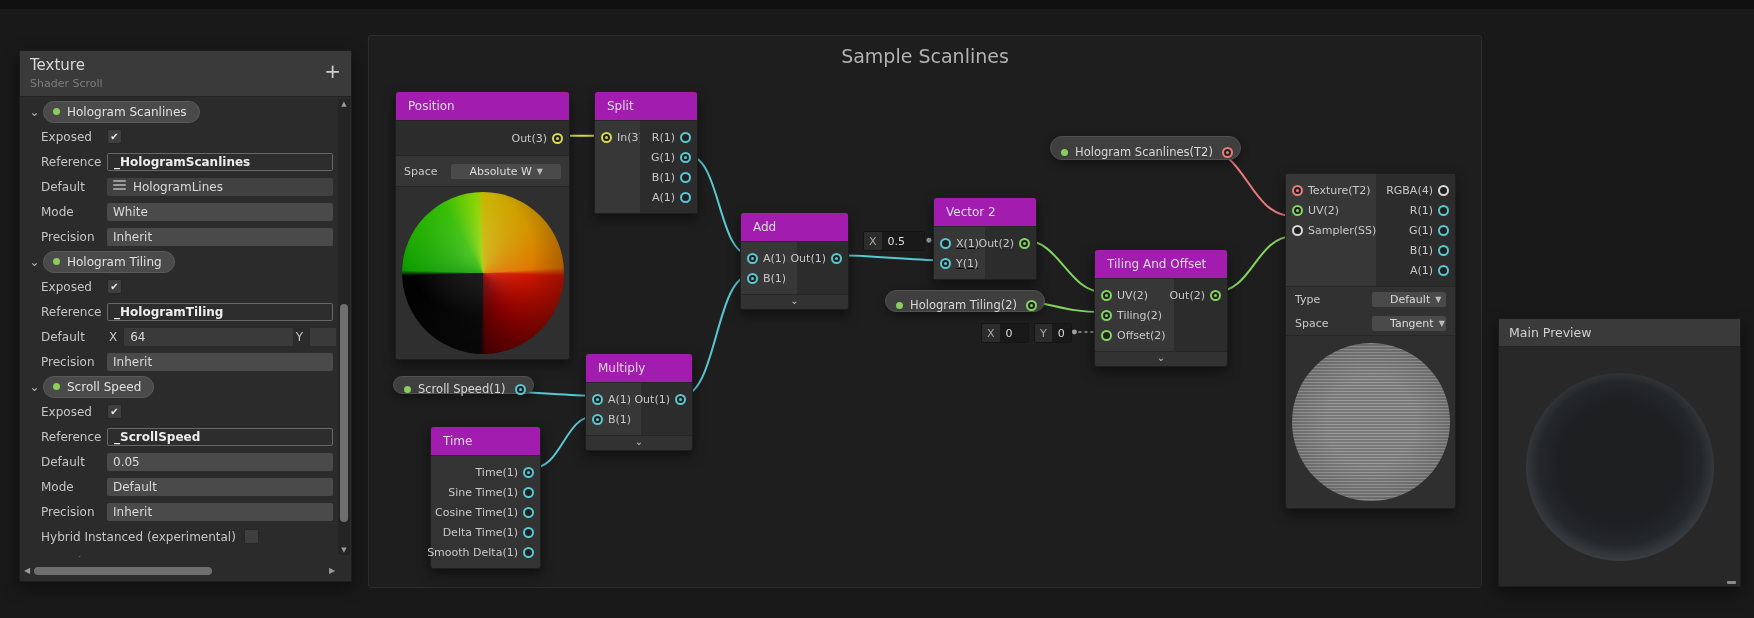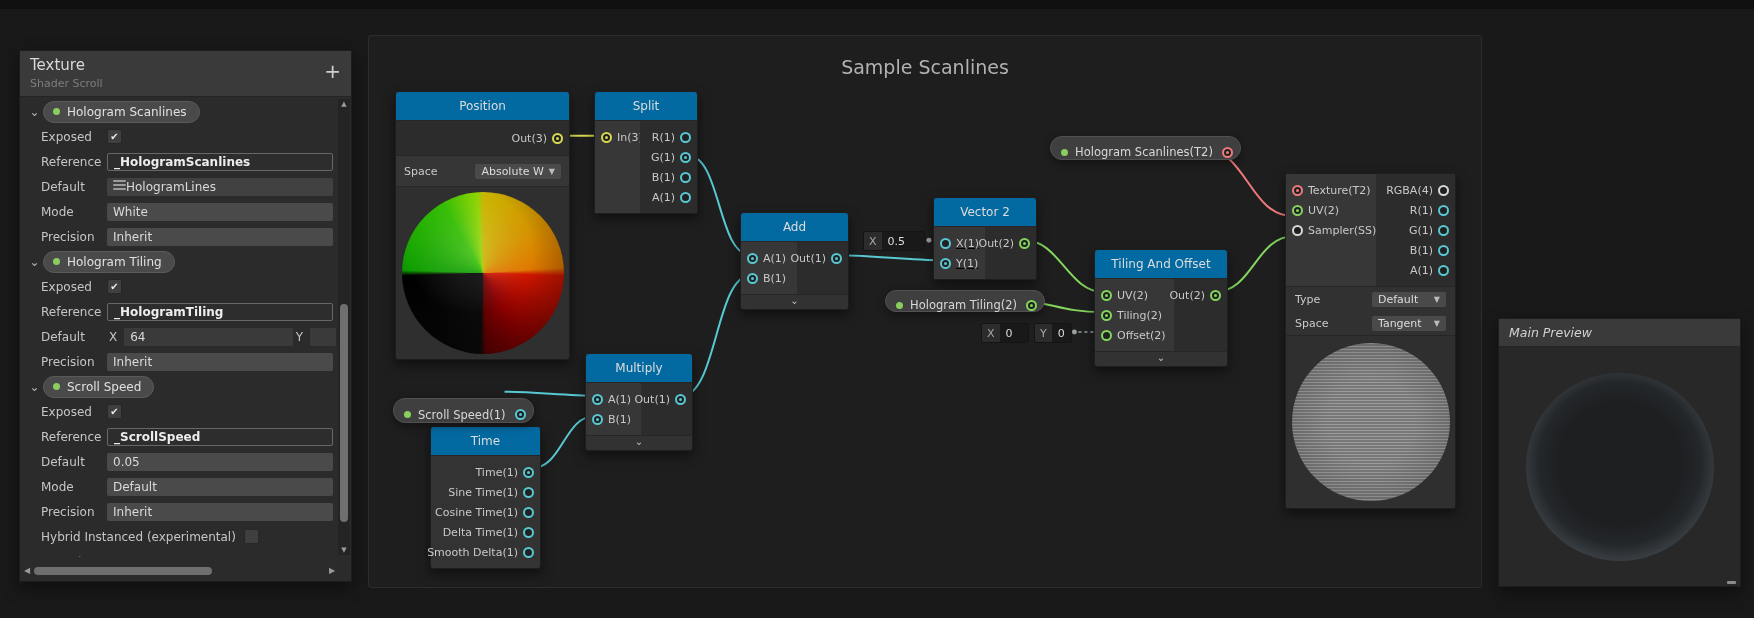--- a/index.html
+++ b/index.html
@@ -15,64 +15,64 @@
   .bb-body{position:absolute;top:48px;left:0;right:14px;bottom:24px;overflow:hidden;}
   .bb-row{height:25px;display:flex;align-items:center;box-sizing:border-box;}
   .bb-row .lbl{width:66px;margin-left:21px;font-size:12px;color:#c6c6c6;flex:none;}
   .bb-row .lbl-long{margin-left:21px;font-size:12px;color:#c6c6c6;}
   .pill-row{padding-left:6px;}
   .bb-chev{width:17px;color:#b5b5b5;font-size:12px;text-align:center;flex:none;}
   .bb-pill{display:flex;align-items:center;gap:7px;background:#4a4a4a;border:1px solid #5a5a5a;border-radius:11px;height:20px;padding:0 12px 0 9px;font-size:12px;color:#e0e0e0;}
   .dot{width:7px;height:7px;border-radius:50%;background:#8ace5e;flex:none;}
   .bb-field{flex:1;height:18px;line-height:18px;background:#4a4a4a;border-radius:2px;padding:0 6px;font-size:12px;color:#dadada;margin-right:4px;overflow:hidden;white-space:nowrap;}
   .bb-ref{background:#2d2d2d;border:1px solid #676767;font-weight:bold;color:#ededed;height:16px;line-height:16px;}
-  .bb-obj{display:flex;align-items:flex-start;background:#414141;}
+  .bb-obj{display:flex;align-items:flex-start;gap:7px;background:#414141;}
   .obj-icon{display:inline-block;width:13px;flex:none;}
   .obj-icon i{display:block;height:2px;background:#9c9c9c;margin:2px 0;border-radius:1px;}
   .bb-check{width:13px;height:13px;background:#3f3f3f;border:1px solid #272727;border-radius:2px;color:#e8e8e8;font-size:10px;line-height:13px;text-align:center;flex:none;}
   .bb-xy-lbl{font-size:12px;color:#c6c6c6;margin:0 6px 0 2px;flex:none;}
   .bb-xy-field{height:18px;line-height:18px;background:#3a3a3a;border:1px solid #2a2a2a;border-radius:2px;padding:0 6px;font-size:12px;color:#dadada;}
   .bb-xy-main{flex:1;}
   .bb-xy-stub{width:14px;flex:none;}
   .bb-keywords{font-size:12px;color:#747474;margin-left:10px;}
   .vscroll{position:absolute;right:1px;top:48px;bottom:26px;width:12px;background:#242424;}
   .varrow{position:absolute;left:0;width:12px;height:10px;color:#9b9b9b;font-size:7px;text-align:center;line-height:10px;}
   .vthumb{position:absolute;left:2px;width:8px;top:205px;height:218px;border-radius:4px;background:#6f6f6f;}
   .hscroll{position:absolute;left:2px;right:14px;bottom:3px;height:14px;}
   .harrow{position:absolute;top:2px;width:10px;height:10px;color:#9b9b9b;font-size:8px;line-height:10px;text-align:center;}
   .hthumb{position:absolute;left:12px;top:3px;width:178px;height:8px;border-radius:4px;background:#6f6f6f;}
 
   
   .graph{position:absolute;left:368px;top:35px;width:1114px;height:553px;background:#1e1e1e;border:1px solid #2d2d2d;border-radius:3px;box-sizing:border-box;}
-  .graph-title{position:absolute;top:9px;left:0;right:0;text-align:center;font-size:19px;color:#b2b2b2;margin-top:11px;}
+  .graph-title{position:absolute;top:9px;left:0;right:0;text-align:center;font-size:19px;color:#b2b2b2;}
   svg.wires{position:absolute;left:0;top:0;width:100%;height:100%;}
   .wire{fill:none;stroke-width:2px;}
   .wt{stroke:#58c8d2;} .wg{stroke:#84d55e;} .wy{stroke:#d9d952;} .wr{stroke:#ee7a7c;}
   .wd{fill:none;stroke:#9aa0a0;stroke-width:1.5px;stroke-dasharray:3 3;}
   .dotm{fill:#9aa0a0;}
 
   
   .node{position:absolute;background:#313131;border:1px solid #1e1e1e;border-radius:3px;box-shadow:0 5px 12px rgba(0,0,0,.5);box-sizing:border-box;}
-  .nhead{height:28px;line-height:28px;padding:0 12px;background:#0369a1;font-size:12px;color:#dcdcdc;border-bottom:1px solid #262626;border-radius:3px 3px 0 0;white-space:nowrap;overflow:hidden;text-align:center;}
+  .nhead{height:28px;line-height:28px;padding:0 12px;background:#a21caf;font-size:12px;color:#dcdcdc;border-bottom:1px solid #262626;border-radius:3px 3px 0 0;white-space:nowrap;overflow:hidden;}
   .nbody{display:flex;align-items:stretch;}
   .col{box-sizing:border-box;padding:6px 0;}
   .col-in{background:#373737;}
   .col-out{background:#2c2c2c;}
   .prow{height:20px;display:flex;align-items:center;gap:5px;font-size:11px;color:#c9c9c9;white-space:nowrap;}
   .prow.in{padding-left:6px;}
   .prow.out{justify-content:flex-end;padding-right:6px;}
   .port{width:11px;height:11px;box-sizing:border-box;border:2px solid #999;border-radius:50%;background:#202020;position:relative;flex:none;}
   .port.filled::after{content:"";position:absolute;inset:2px;border-radius:50%;}
   .p-teal{border-color:#58c8d2;} .p-teal.filled::after{background:#58c8d2;}
   .p-green{border-color:#84d55e;} .p-green.filled::after{background:#84d55e;}
   .p-yellow{border-color:#d9d952;} .p-yellow.filled::after{background:#d9d952;}
   .p-red{border-color:#ee7a7c;} .p-red.filled::after{background:#ee7a7c;}
   .p-white{border-color:#d8d8d8;}
   .chev-strip{height:14px;border-top:1px solid #262626;text-align:center;color:#c2c2c2;font-size:10px;line-height:11px;background:#323232;border-radius:0 0 3px 3px;}
-  .gdrop{display:flex;align-items:center;gap:5px;background:#4a4a4a;border-radius:2px;padding:1px 6px;font-size:11px;color:#dcdcdc;}
+  .gdrop{display:flex;align-items:center;gap:5px;background:#4a4a4a;border-radius:2px;padding:1px 18px;font-size:11px;color:#dcdcdc;}
   .caret{font-size:8px;color:#bbb;}
   
   .pos-outrow{height:34px;background:#2c2c2c;display:flex;align-items:center;justify-content:flex-end;gap:5px;padding-right:6px;font-size:11px;color:#c9c9c9;border-bottom:1px solid #262626;}
   .pos-spacerow{height:30px;display:flex;align-items:center;justify-content:space-between;padding:0 8px;font-size:11px;color:#c9c9c9;background:#363636;border-bottom:1px solid #262626;}
   .pos-preview{height:172px;background:#2f2f2f;display:flex;align-items:center;justify-content:center;border-radius:0 0 3px 3px;}
   .pos-sphere{width:162px;height:162px;border-radius:50%;
     background:
       radial-gradient(circle at 42% 38%, rgba(255,255,255,.15), rgba(0,0,0,0) 45%, rgba(0,0,0,.55) 100%),
       conic-gradient(from 0deg, #c9b400 0deg, #e07800 86deg, #cf1600 92deg, #8d0000 150deg, #5f0000 178deg, #0a0a0a 182deg, #000000 268deg, #0f9e00 272deg, #31bc00 330deg, #8fd400 356deg, #c9b400 360deg);}
   
@@ -87,21 +87,21 @@
   
   .gpill{position:absolute;display:flex;align-items:center;gap:7px;background:#3f3f3f;border:1px solid #515151;border-radius:12px;padding:8px 7px 0 10px;font-size:11.5px;color:#d8d8d8;box-sizing:border-box;box-shadow:0 3px 8px rgba(0,0,0,.4);white-space:nowrap;}
   .gpill .port{margin-left:2px;}
   
   .gfield{position:absolute;display:flex;align-items:stretch;background:#2c2c2c;border:1px solid #141414;border-radius:2px;height:20px;box-sizing:border-box;font-size:11px;overflow:hidden;}
   .gfield .fl{padding:0 5px;color:#a9a9a9;display:flex;align-items:center;}
   .gfield .fv{background:#191919;padding:0 6px;color:#dddddd;display:flex;align-items:center;flex:1;}
 
   
   .mpreview{position:absolute;left:1498px;top:318px;width:243px;height:269px;background:#282828;border:1px solid #1d1d1d;box-shadow:0 6px 16px rgba(0,0,0,.45);box-sizing:border-box;}
-  .mp-head{height:27px;line-height:27px;background:#3a3a3a;border-bottom:1px solid #242424;padding:0 10px;font-size:12.5px;color:#d2d2d2;font-style:italic;}
+  .mp-head{height:27px;line-height:27px;background:#3a3a3a;border-bottom:1px solid #242424;padding:0 10px;font-size:12.5px;color:#d2d2d2;}
   .mp-body{position:relative;height:240px;display:flex;align-items:center;justify-content:center;}
   .mp-sphere{width:188px;height:188px;border-radius:50%;
     background:radial-gradient(circle at 50% 48%, #1d1f21 45%, #24272a 60%, #3c4247 74%, #8f979c 85%, #e9edf0 91%, #ffffff 95%, rgba(255,255,255,.35) 98%, rgba(255,255,255,0) 100%);}
   .grip{position:absolute;right:4px;bottom:3px;width:9px;height:3px;background:#8a8a8a;border-radius:1px;}
 </style>
 </head>
 <body>
 
 <div class="stage">
   <div class="top-strip"></div>
@@ -466,21 +466,21 @@
           <span>Delta Time(1)</span>
           <span class="port p-teal"></span>
         </div>
         <div class="prow out">
           <span>Smooth Delta(1)</span>
           <span class="port p-teal"></span>
         </div>
       </div>
     </div>
 
-    <div class="gpill" style="left:24px;top:362px;height:25px;">
+    <div class="gpill" style="left:24px;top:340px;height:18px;">
       <span class="dot"></span>
       <span>Scroll Speed(1)</span>
       <span class="port p-teal filled"></span>
     </div>
     <div class="gpill" style="left:516px;top:254px;height:22px;">
       <span class="dot"></span>
       <span>Hologram Tiling(2)</span>
       <span class="port p-green filled"></span>
     </div>
     <div class="gpill" style="left:681px;top:100px;height:24px;">

